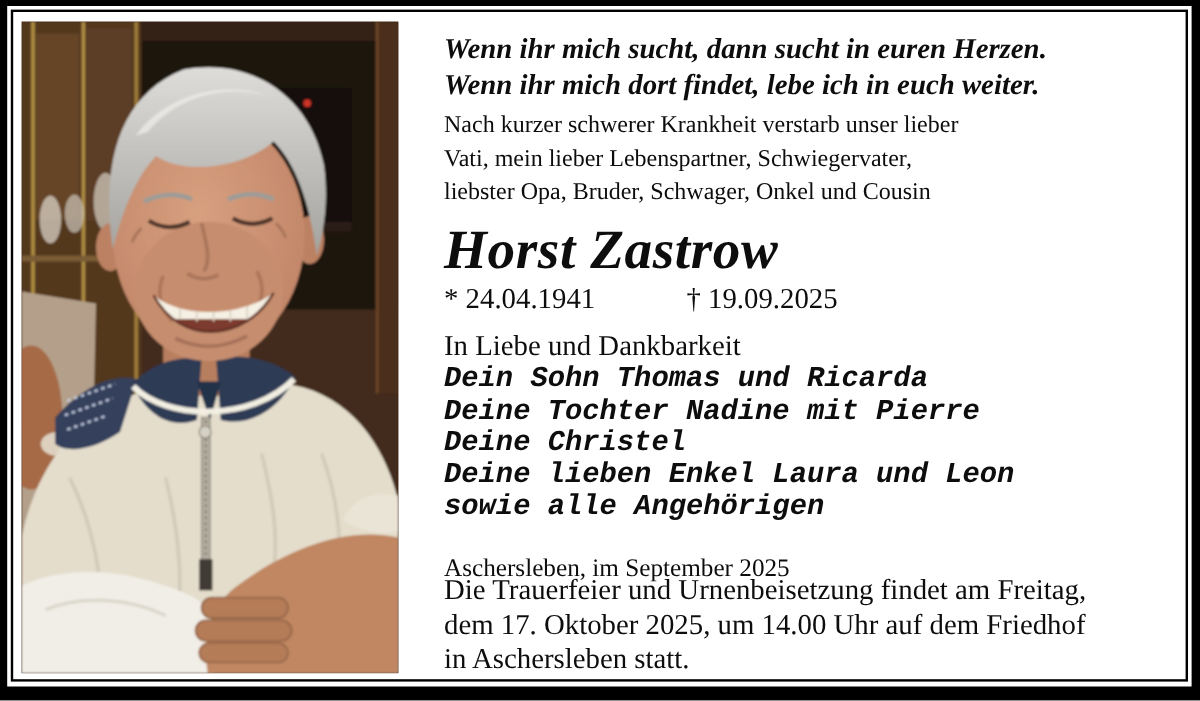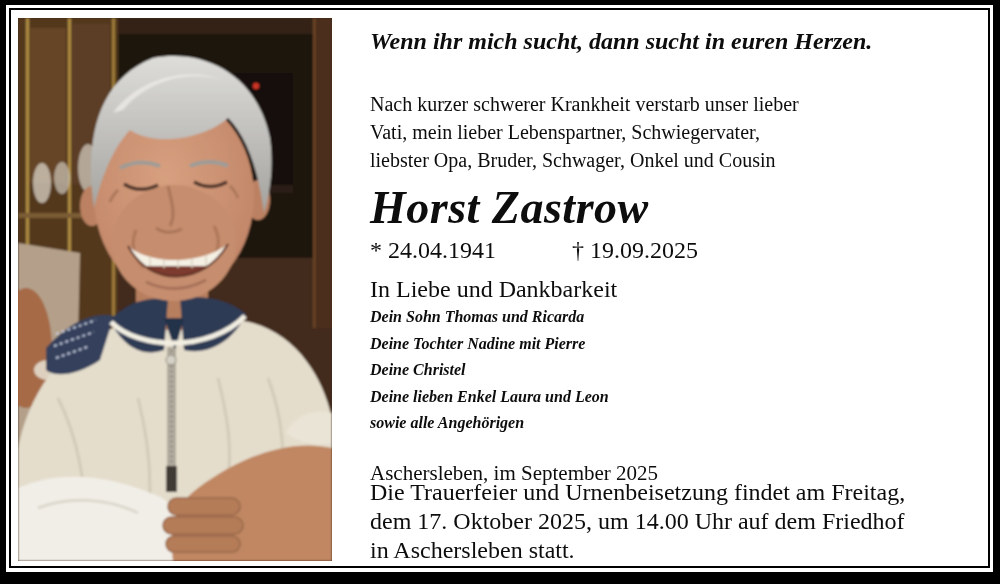--- a/index.html
+++ b/index.html
@@ -37,21 +37,21 @@
     position:absolute;left:370px;top:0;width:590px;height:584px;
   }
   .block{position:absolute;left:0;}
   .line{white-space:nowrap;}
   .quote{top:26px;font-size:24px;line-height:30px;font-weight:bold;font-style:italic;}
   .intro{top:90px;font-size:20px;line-height:28px;}
   .deceased{top:182px;font-size:46px;line-height:52px;font-weight:bold;font-style:italic;letter-spacing:.5px;white-space:nowrap;}
   .dates{top:236px;font-size:24px;line-height:28px;white-space:nowrap;}
   .dates .death{margin-left:76px;}
   .gratitude{top:275px;font-size:24px;line-height:28px;white-space:nowrap;}
-  .mourners{top:304px;font-size:16px;line-height:26.5px;font-weight:bold;font-style:italic;}
+  .mourners{top:304px;font-size:24px;line-height:26.5px;font-weight:bold;font-style:italic;font-family:Liberation Mono, monospace;}
   .place{top:445px;font-size:21px;line-height:24px;white-space:nowrap;margin-top:16px;}
   .funeral{top:478px;font-size:24px;line-height:29px;}
 </style>
 </head>
 <body>
 
 <div class="page">
 
   <div class="photo">
     <svg viewBox="0 0 314 543" preserveAspectRatio="none" aria-hidden="true">
@@ -169,20 +169,21 @@
           <rect x="148" y="518" width="74" height="16" rx="8"></rect>
         </g>
       </g>
     </svg>
   </div>
 
   <div class="text-col">
 
     <div class="block quote">
       <div class="line">Wenn ihr mich sucht, dann sucht in euren Herzen.</div>
+      <div class="line">Wenn ihr mich dort findet, lebe ich in euch weiter.</div>
     </div>
 
     <div class="block intro">
       <div class="line">Nach kurzer schwerer Krankheit verstarb unser lieber</div>
       <div class="line">Vati, mein lieber Lebenspartner, Schwiegervater,</div>
       <div class="line">liebster Opa, Bruder, Schwager, Onkel und Cousin</div>
     </div>
 
     <div class="block deceased">Horst Zastrow</div>
 

